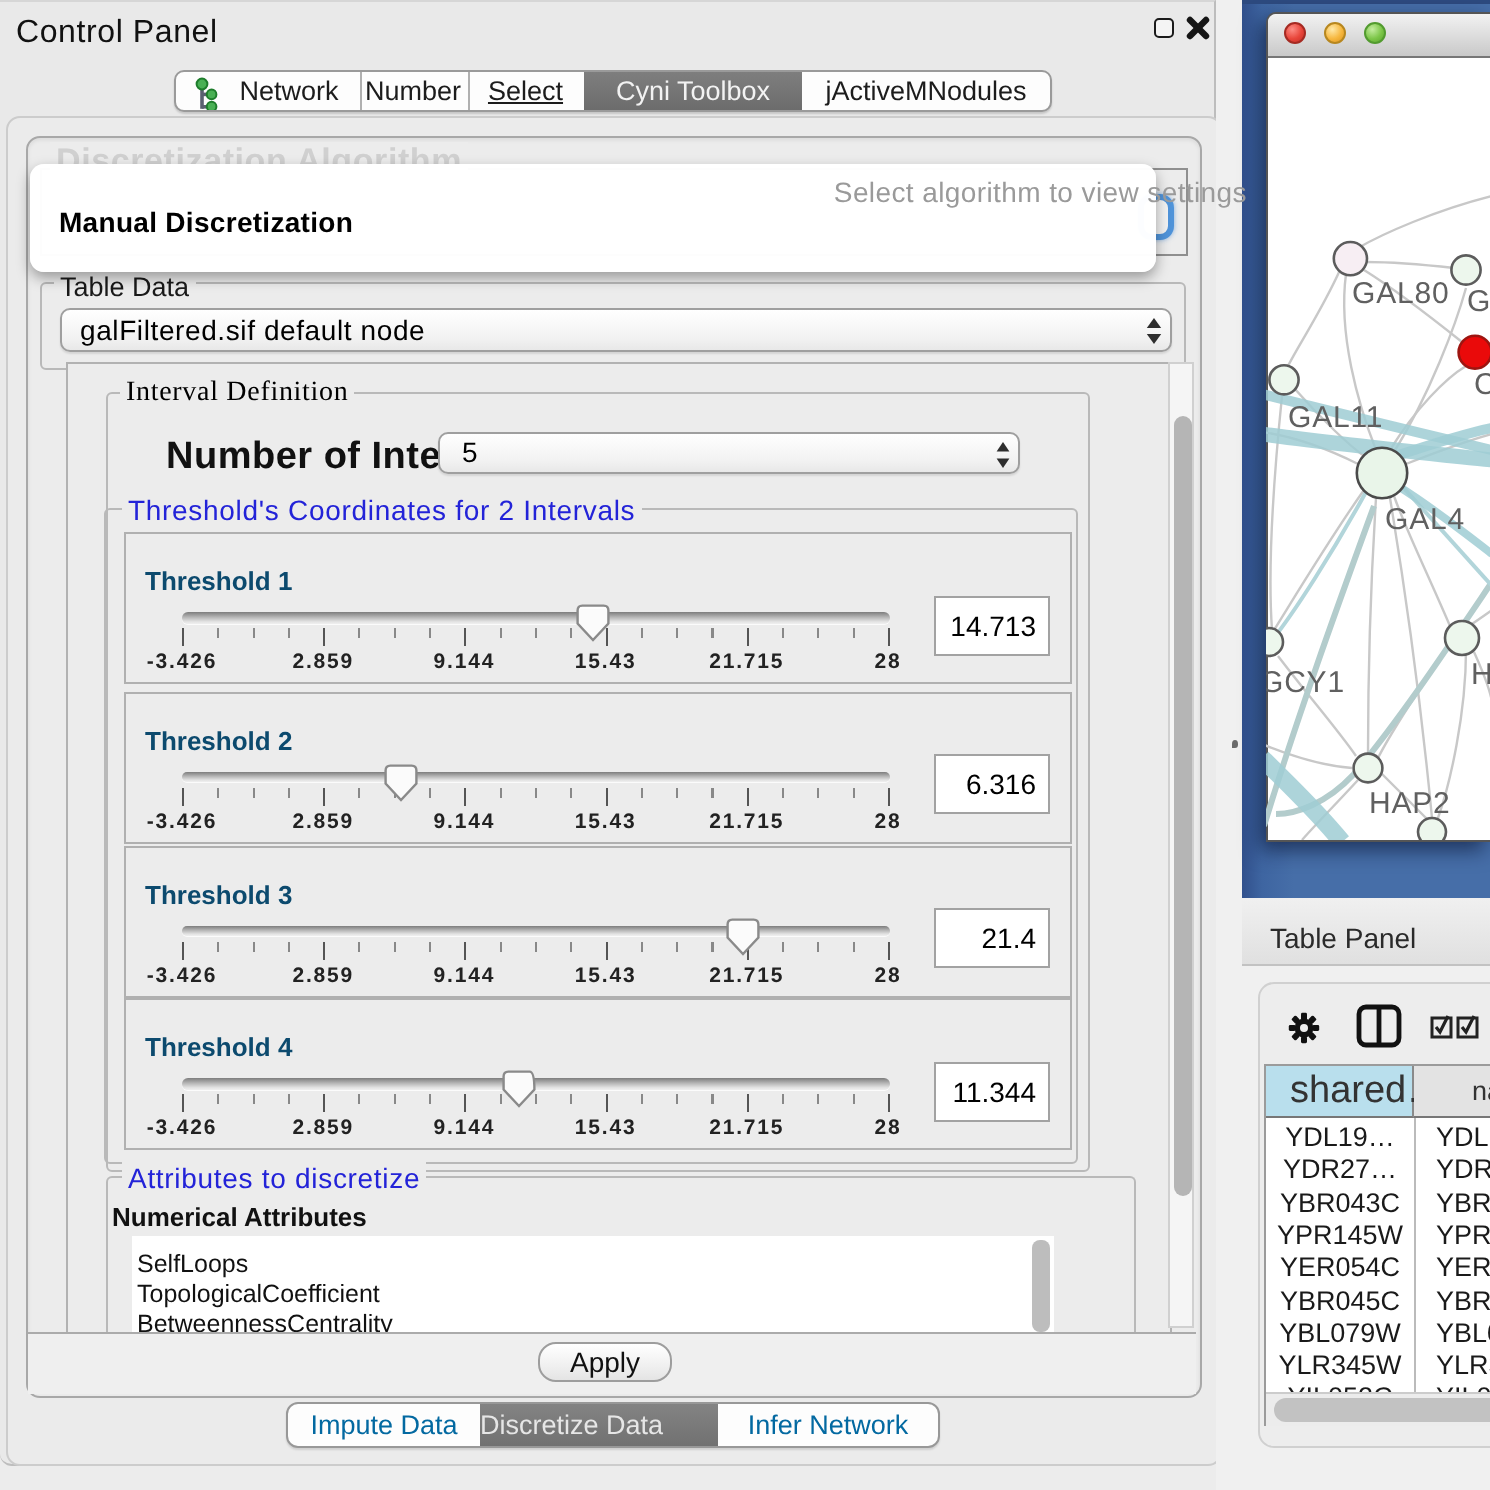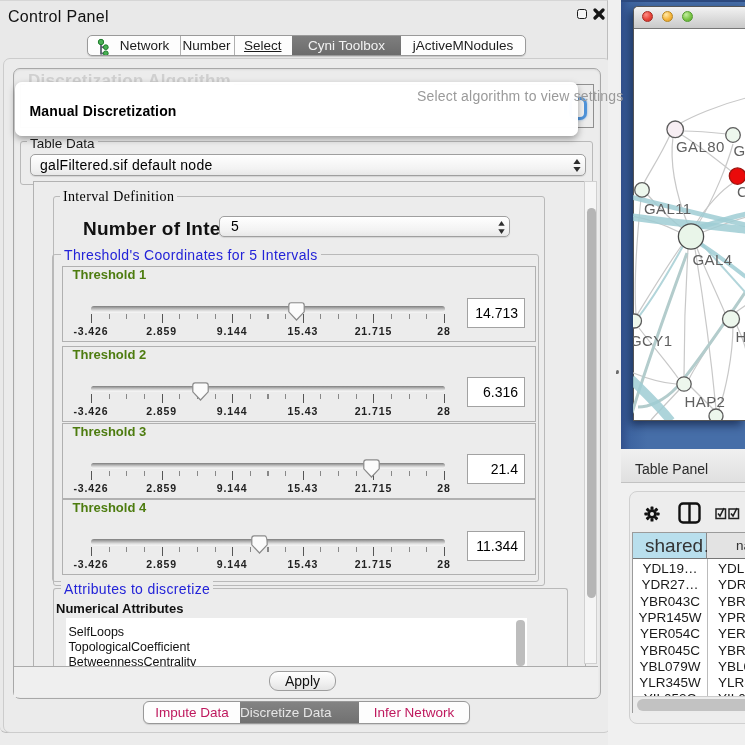--- a/index.html
+++ b/index.html
@@ -37,38 +37,38 @@
 #spane{left:33px;top:181px;width:551px;height:485px;border:1px solid #b2b2b2;background:#ececec;}
 #vsb{left:584px;top:181px;width:13px;height:483px;background:#f5f5f5;border:1px solid #d0d0d0;box-sizing:border-box;}
 #vsbthumb{left:586.5px;top:208px;width:9px;height:390px;background:#b5b5b5;border-radius:5px;}
 
 .group{position:absolute;border:1px solid #b9b9b9;border-radius:3px;}
 .gtitle{position:absolute;font-size:14px;letter-spacing:0.35px;background:#ececec;padding:0 3px;}
 
 #noi{left:83px;top:217.5px;font-size:19px;font-weight:bold;letter-spacing:0.25px;color:#111;}
 
 .tpanel{position:absolute;left:62px;width:471.5px;height:74px;border:1px solid #b0b0b0;background:#ececec;}
-.ttitle{position:absolute;left:9.5px;top:0;font-size:13px;font-weight:bold;color:#4d7c0f;}
+.ttitle{position:absolute;left:9.5px;top:16px;font-size:13px;font-weight:bold;color:#0c4a6e;}
 .track{position:absolute;left:28px;top:39px;width:354px;height:5.5px;border-radius:3px;background:linear-gradient(#7d7d7d,#b8b8b8 45%,#e2e2e2 80%,#f0f0f0);box-shadow:0 0.5px 0 rgba(255,255,255,0.8);}
 .ticks-min{position:absolute;left:28px;top:47px;width:355px;height:5px;background:repeating-linear-gradient(90deg,#888 0 1px,transparent 1px 17.65px);}
 .ticks-maj{position:absolute;left:28px;top:47px;width:355px;height:9px;background:repeating-linear-gradient(90deg,#555 0 1px,transparent 1px 70.6px);}
 .tlab{position:absolute;top:58px;width:60px;margin-left:-30px;text-align:center;font-size:10.5px;letter-spacing:0.9px;font-weight:bold;color:#222;}
 .tfield{position:absolute;left:404px;top:30.5px;width:58px;height:30px;background:#fff;border:1px solid #a2a2a2;box-sizing:border-box;font-size:14px;color:#000;text-align:right;line-height:28px;padding-right:6px;}
 .thumb{position:absolute;top:35px;width:17px;height:19px;margin-left:-8.5px;}
 
 #numattr{left:56px;top:601px;font-size:13px;font-weight:bold;color:#111;}
 #alist{left:66px;top:618px;width:461px;height:48px;background:#fff;overflow:hidden;}
 .aitem{position:absolute;left:2.5px;font-size:12.5px;color:#111;}
 #alsb{left:516px;top:620px;width:9px;height:46px;background:#bdbdbd;border-radius:4px;}
 
 #astrip{left:14px;top:666px;width:584px;height:30px;background:#efefef;border-top:1px solid #ababab;}
 #applybtn{left:269px;top:671px;width:67px;height:20px;background:linear-gradient(#ffffff,#f0f0f0 60%,#e4e4e4);border:1px solid #9d9d9d;border-radius:9px;box-sizing:border-box;text-align:center;font-size:14px;color:#111;line-height:18px;}
 
 #btabs{left:143px;top:701px;width:325px;height:21px;background:#fdfdfd;border:1px solid #989898;border-radius:6px;box-shadow:0 1px 1px rgba(0,0,0,0.12);}
-.bseg{position:absolute;top:0;height:35px;line-height:21px;font-size:13.5px;color:#be185d;text-align:center;}
+.bseg{position:absolute;top:0;height:35px;line-height:21px;font-size:13.5px;color:#0369a1;text-align:center;}
 #bseld{position:absolute;left:96px;top:0;width:119px;height:21px;background:linear-gradient(#838383,#717171);color:#e6e6e6;line-height:21px;font-size:13.5px;}
 
 #rcol{left:608px;top:0;width:137px;height:745px;background:#f0f0f0;}
 #bluebg{left:620.5px;top:0;width:124.5px;height:449px;background:linear-gradient(90deg,#31508c,#3e65a1 10px,#466ea8 26px);border-top:2px solid #2d4a7f;box-sizing:border-box;}
 #macwin{left:633px;top:6px;width:112px;height:415px;background:#fff;border:1px solid #555;border-right:none;border-radius:5px 0 0 0;box-shadow:-3px 4px 10px rgba(5,15,45,0.6);box-sizing:border-box;}
 #mactb{left:0;top:0;width:112px;height:21px;background:linear-gradient(#f2f2f2,#c9c9c9);border-bottom:1px solid #777;border-radius:4.5px 0 0 0;}
 .tl{position:absolute;top:11px;width:9px;height:9px;border-radius:50%;}
 #tlr{left:642px;background:radial-gradient(circle at 35% 30%,#fd8d85,#e8453a 55%,#c22e28);border:0.5px solid #a52a22;}
 #tly{left:662px;background:radial-gradient(circle at 35% 30%,#ffe9a8,#f6b73e 55%,#dd9420);border:0.5px solid #b7871f;}
 #tlg{left:682px;background:radial-gradient(circle at 35% 30%,#c4eda0,#7cc648 55%,#59a32e);border:0.5px solid #529b2f;}
@@ -142,21 +142,21 @@
 <div class="gtitle" style="left:60px;top:189px;color:#000000;font-family:Liberation Serif, serif;">Interval Definition</div>
 <div class="lbl" id="noi">Number of Intervals</div>
 <div class="combo" style="left:219px;top:216px;width:291px;height:21px;"></div>
 <div class="combotext" style="left:231px;top:218px;">5</div>
 <svg class="abs" style="left:497.5px;top:220.5px;" width="7" height="13" viewBox="0 0 7 13">
       <path d="M3.5,0 L6.7,4.8 L0.3,4.8 Z" fill="#2e2e2e"></path>
       <path d="M3.5,13 L6.7,8.2 L0.3,8.2 Z" fill="#2e2e2e"></path>
     </svg>
 
 <div class="group" style="left:52px;top:253.5px;width:484.5px;height:326px;"></div>
-<div class="gtitle" style="left:61px;top:247px;color:#2323d8;">Threshold's Coordinates for 5 Intervals</div>
+<div class="gtitle" style="left:61px;top:247px;color:#2323d8;">Threshold's Coordinates for 2 Intervals</div>
 
 <div class="tpanel" style="top:266px;">
   <div class="ttitle">Threshold 1</div>
   <div class="track"></div>
   <div class="ticks-min"></div>
       <div class="ticks-maj"></div>
   <div class="tlab" style="left:28px;">-3.426</div>
   <div class="tlab" style="left:98.6px;">2.859</div>
   <div class="tlab" style="left:169.2px;">9.144</div>
   <div class="tlab" style="left:239.8px;">15.43</div>

